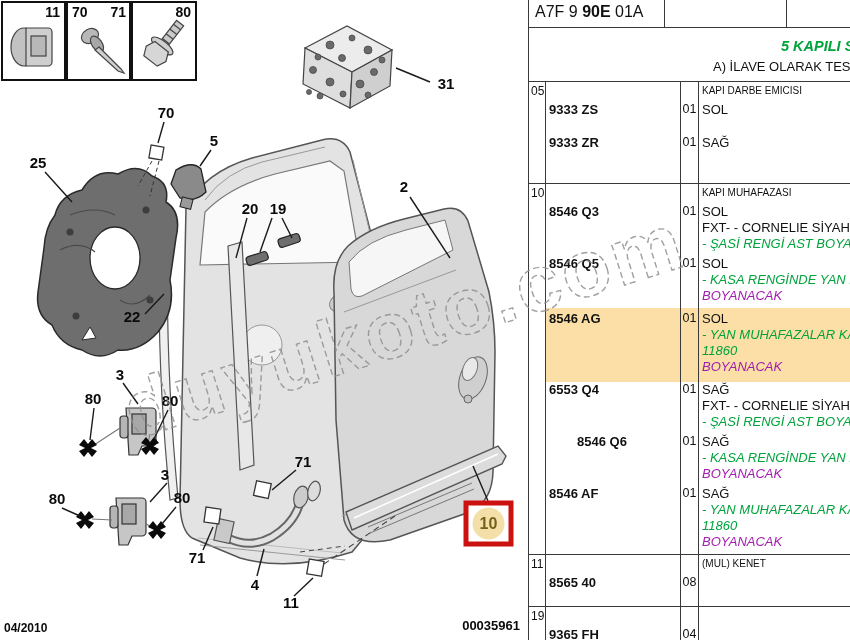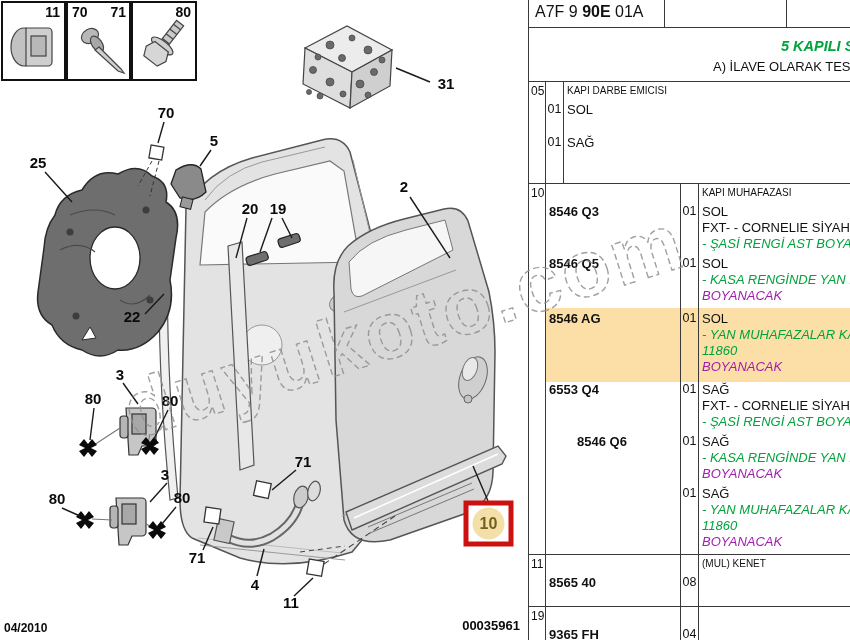--- a/index.html
+++ b/index.html
@@ -259,20 +259,25 @@
       <div class="vdiv" style="left:135px"></div>
       <div class="vdiv" style="left:257px"></div>
     </div>
     <div class="subhead">
       <div class="sub-green">5 KAPILI SEDAN</div>
       <div class="sub-black">A) İLAVE OLARAK TESPİT</div>
     </div>
     <div class="parts-table" id="parts-table">
         <div class="sec sec-05">
           <div class="col c-ref">05</div>
+          <div class="col c-code">
+            <div class="tline"></div>
+            <div class="blk code" style="height: 20px;">9333 ZS</div>
+            <div class="blk code" style="height: 20px;">9333 ZR</div>
+          </div>
           <div class="col c-qty">
             <div class="tline"></div>
             <div class="blk" style="height: 20px;">01</div>
             <div class="blk" style="height: 20px;">01</div>
           </div>
           <div class="col c-desc">
             <div class="tline">KAPI DARBE EMİCİSİ</div>
             <div class="blk" style="height: 20px;">
               <div class="ln ">SOL</div>
             </div>
@@ -283,20 +288,21 @@
         </div>
         <div class="sec sec-10">
           <div class="col c-ref">10</div>
           <div class="col c-code">
             <div class="tline"></div>
             <div class="blk code" style="height: 52px;">8546 Q3</div>
             <div class="blk code" style="height: 52px;">8546 Q5</div>
             <div class="blk code hl" style="height: 74px;">8546 AG</div>
             <div class="blk code" style="height: 52px;">6553 Q4</div>
             <div class="blk code" style="height: 52px; margin-left: 28px;">8546 Q6</div>
+            <div class="blk code" style="height: 68px;">8546 AF</div>
           </div>
           <div class="col c-qty">
             <div class="tline"></div>
             <div class="blk" style="height: 52px;">01</div>
             <div class="blk" style="height: 52px;">01</div>
             <div class="blk hl" style="height: 74px;">01</div>
             <div class="blk" style="height: 52px;">01</div>
             <div class="blk" style="height: 52px;">01</div>
             <div class="blk" style="height: 68px;">01</div>
           </div>

